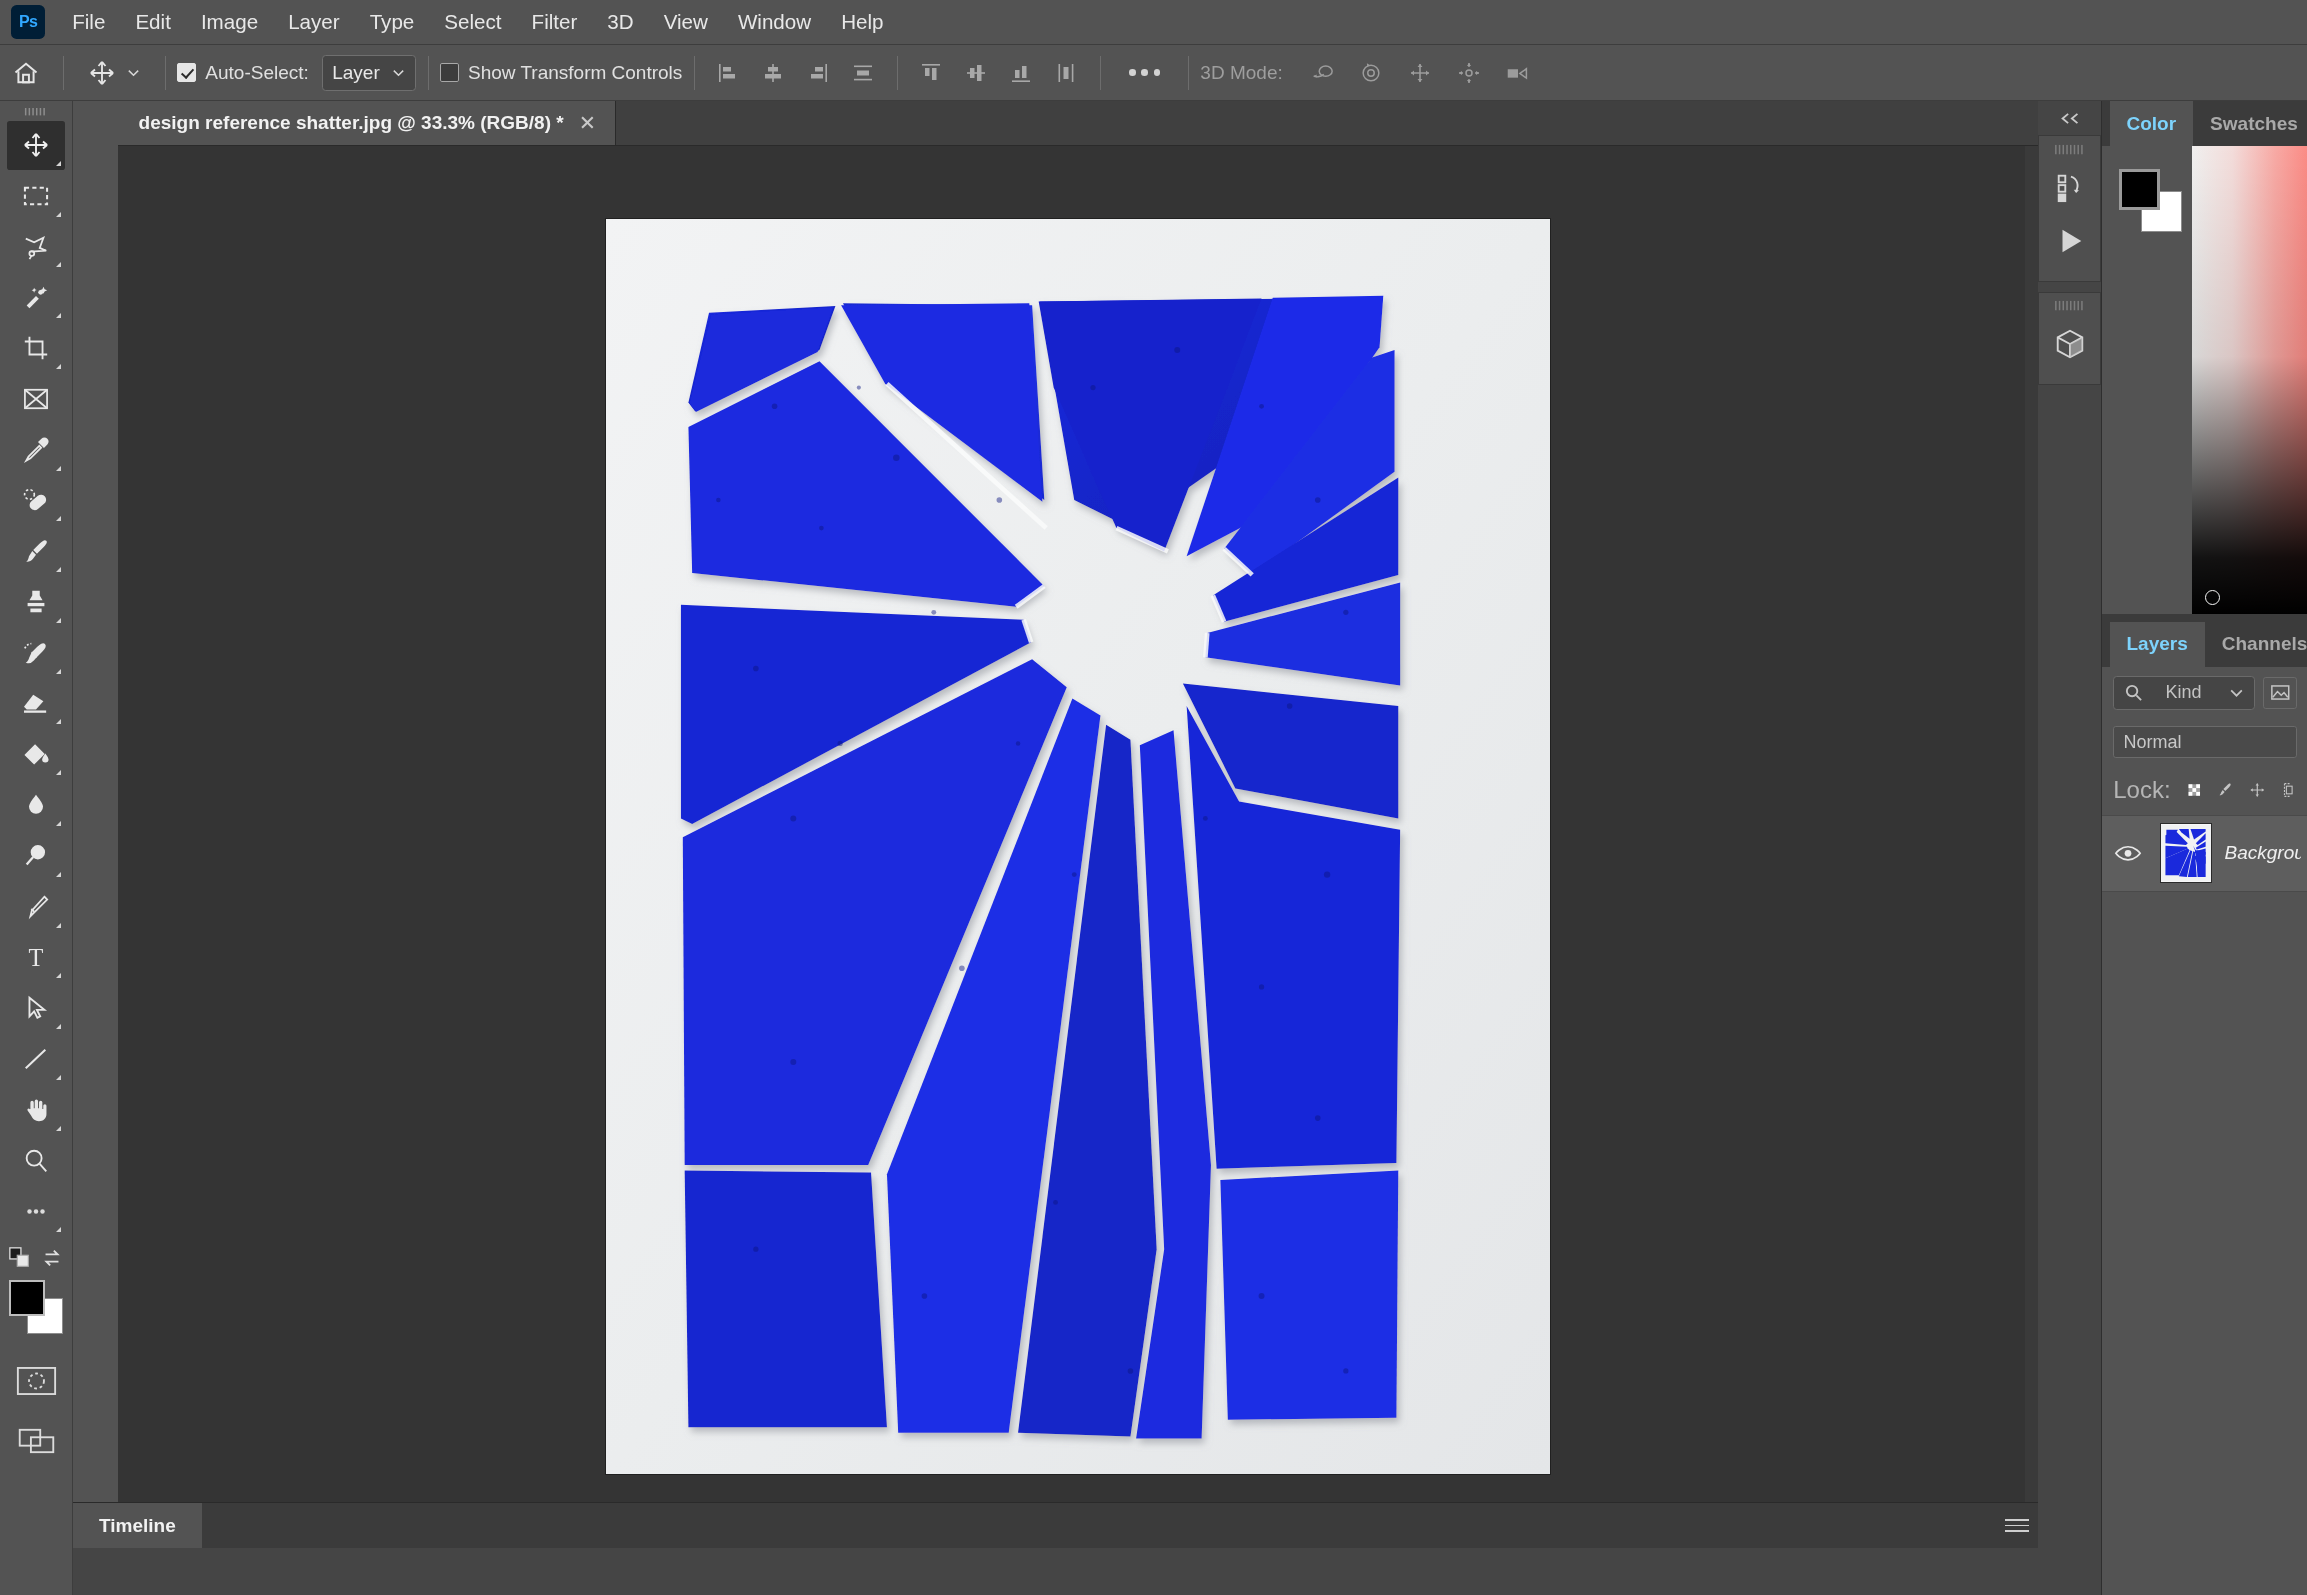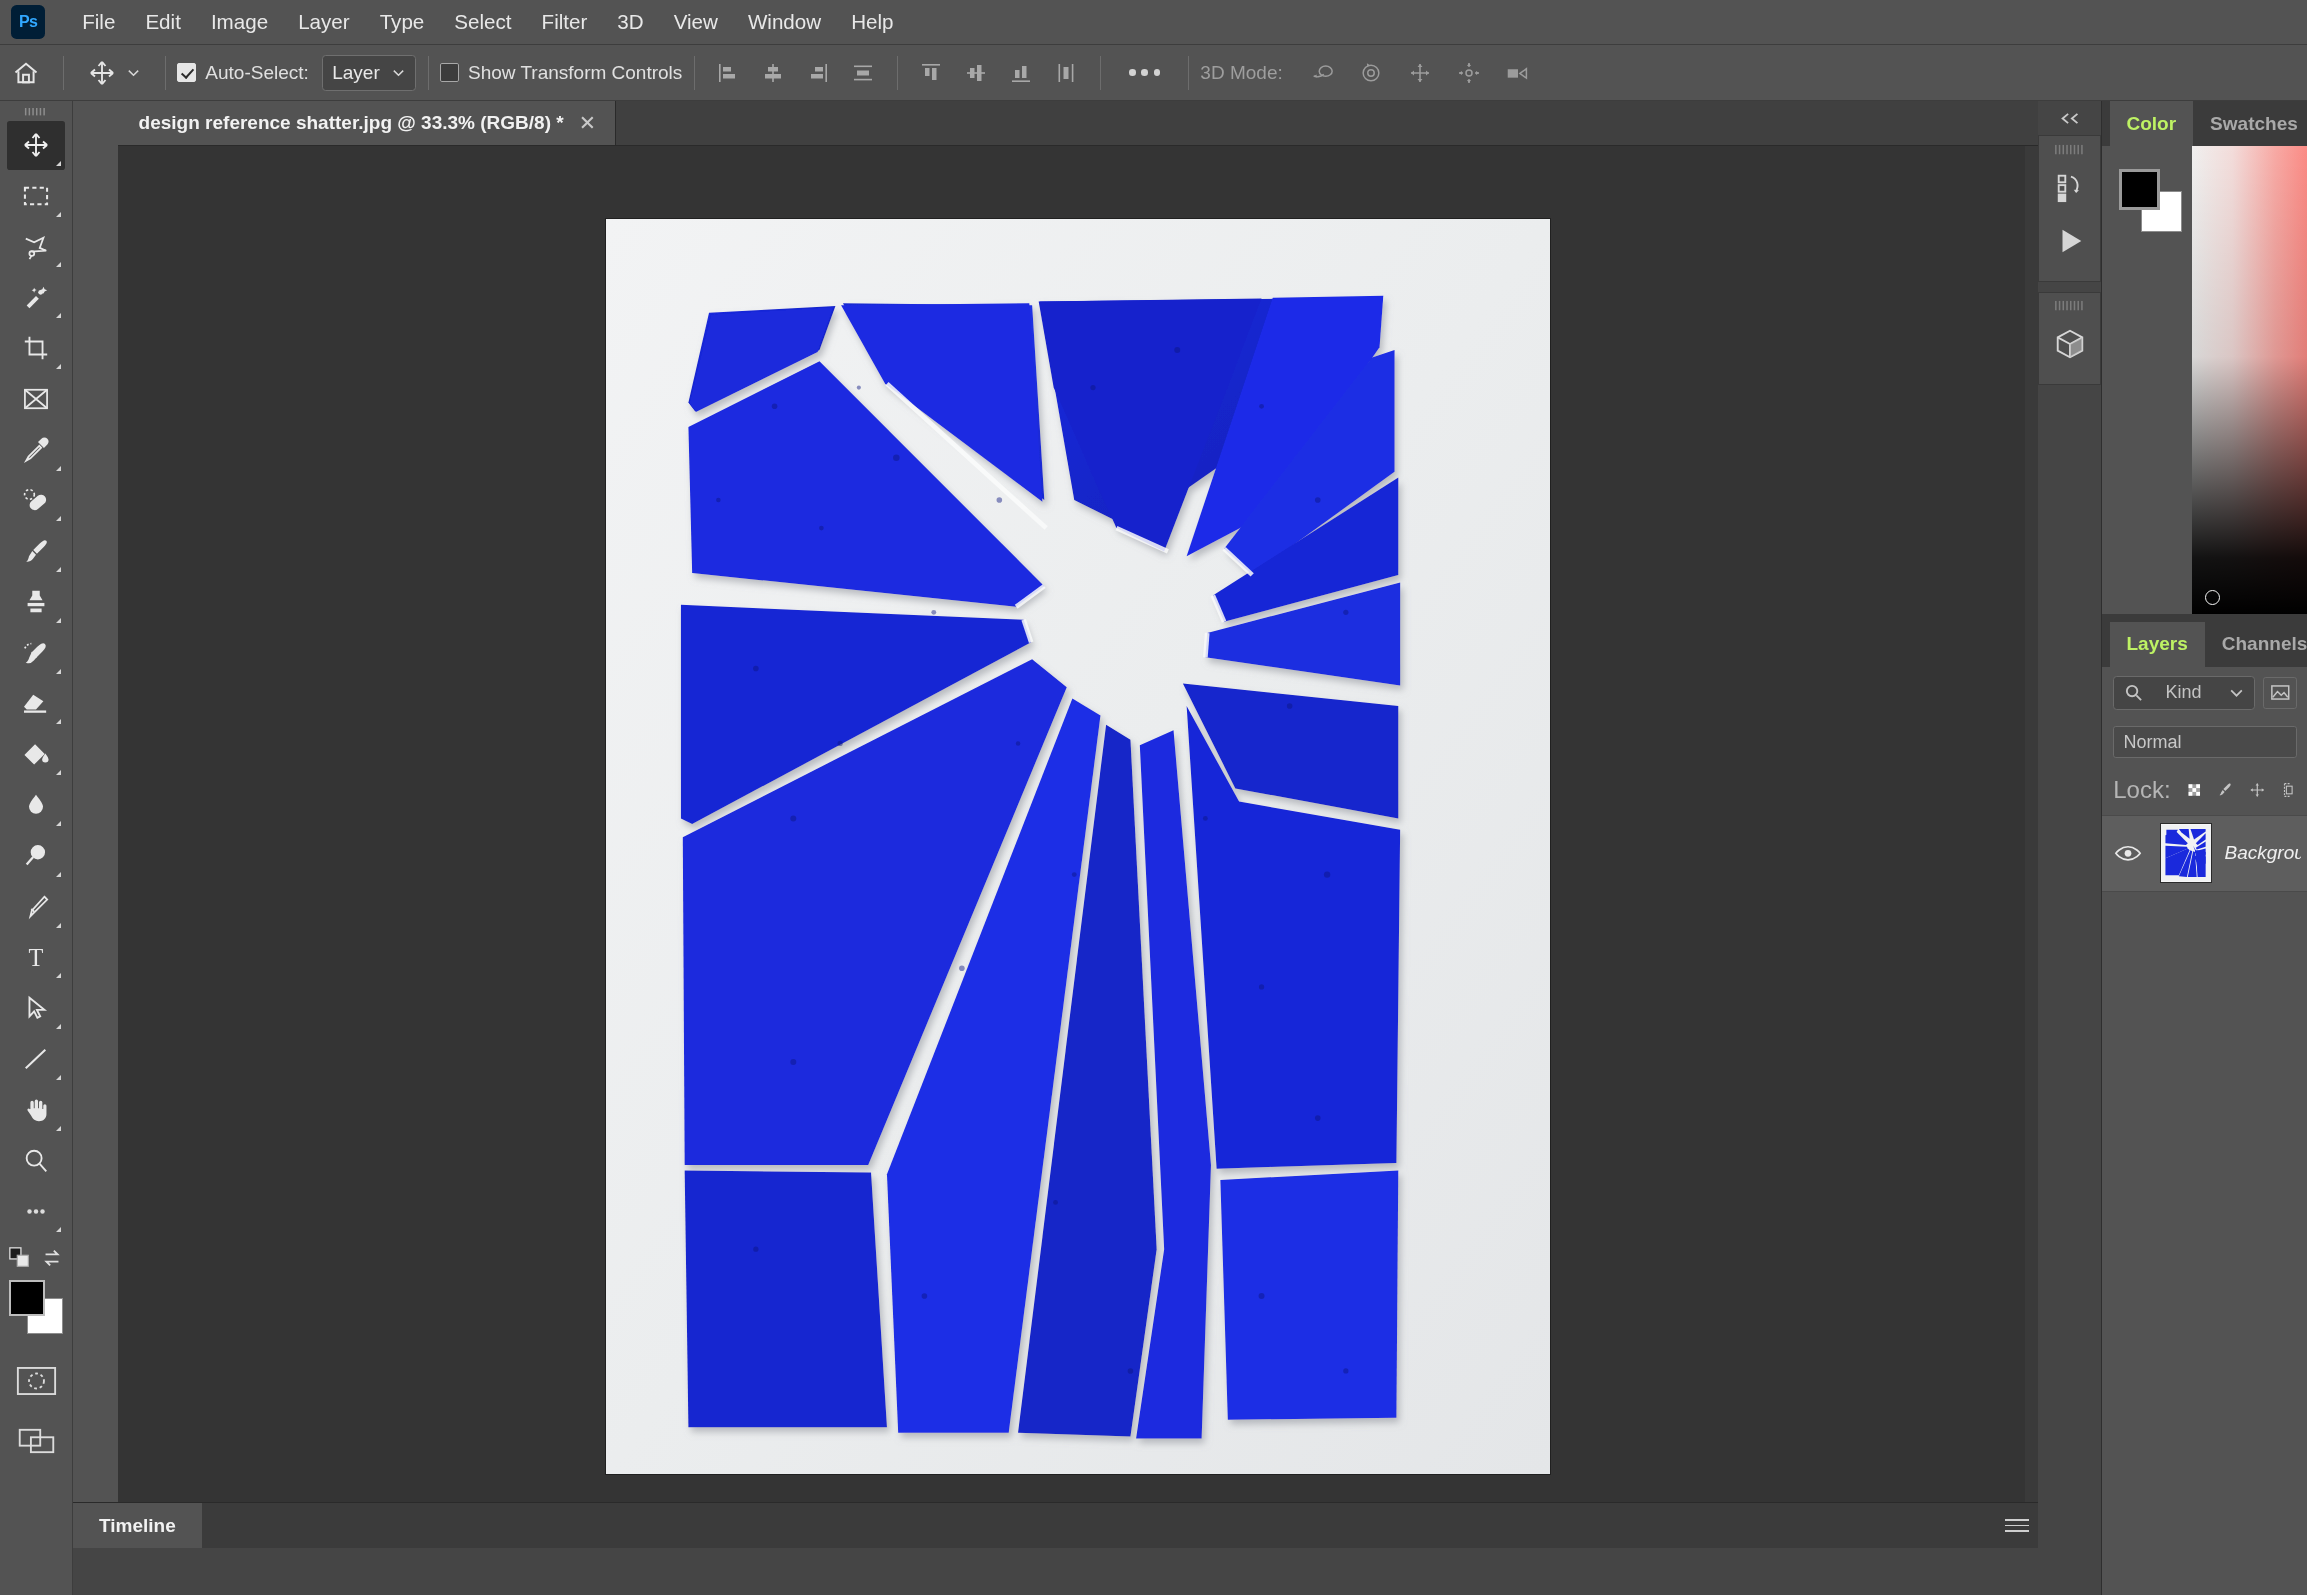--- a/index.html
+++ b/index.html
@@ -12,21 +12,21 @@
   }
   .app { position: relative; width: 2308px; height: 1596px; background: #535353; }
 
   
   .menubar {
     position: absolute; top: 0; left: 0; width: 2308px; height: 45px;
     background: #535353; display: flex; align-items: center;
     border-bottom: 0.9px solid #3d3d3d;
   }
   .ps-logo {
-    width: 34px; height: 34px; margin-left: 11.2px; margin-right: 22px;
+    width: 34px; height: 34px; margin-left: 11.2px; margin-right: 12px;
     background: #001e36; border-radius: 5.6px;
     display: flex; align-items: center; justify-content: center;
     color: #31a8ff; font-size: 16px; font-weight: bold; letter-spacing: -0.5px;
   }
   .menu-item {
     color: #e8e8e8; font-size: 20.6px; padding: 0 15px; height: 45px;
     display: flex; align-items: center; cursor: default; white-space: nowrap;
   }
 
   
@@ -182,21 +182,21 @@
   .rail-grip { width: 32px; height: 11.2px; opacity: 0.5; margin-bottom: 5.6px; }
   .rail-btn { width: 56px; height: 54px; display: flex; align-items: center; justify-content: center; }
   .panelcol { flex: 1; display: flex; flex-direction: column; min-width: 0; }
 
   .panel { background: #454545; display: flex; flex-direction: column; min-width: 0; }
   .ptabs { height: 45px; background: #3b3b3b; display: flex; align-items: stretch; padding-left: 7.5px; }
   .ptab {
     display: flex; align-items: center; padding: 0 17px; font-size: 19px;
     color: #a9a9a9; font-weight: bold; background: #3b3b3b;
   }
-  .ptab.active { background: #535353; color: #bef264; }
+  .ptab.active { background: #535353; color: #7dd3fc; }
   .panelbody { flex: 1; background: #535353; position: relative; min-height: 0; }
 
   .colorpanel-body { display: flex; background: #535353; height: 468px; }
   .colorsw { position: relative; width: 90px; flex: none; padding: 20.6px 0 0 15px; }
   .cs-fore {
     position: absolute; left: 17px; top: 22.5px; width: 41px; height: 41px;
     background: #000; border: 3.7px solid #9a9a9a; z-index: 2;
   }
   .cs-back {
     position: absolute; left: 39px; top: 45px; width: 41px; height: 41px;

